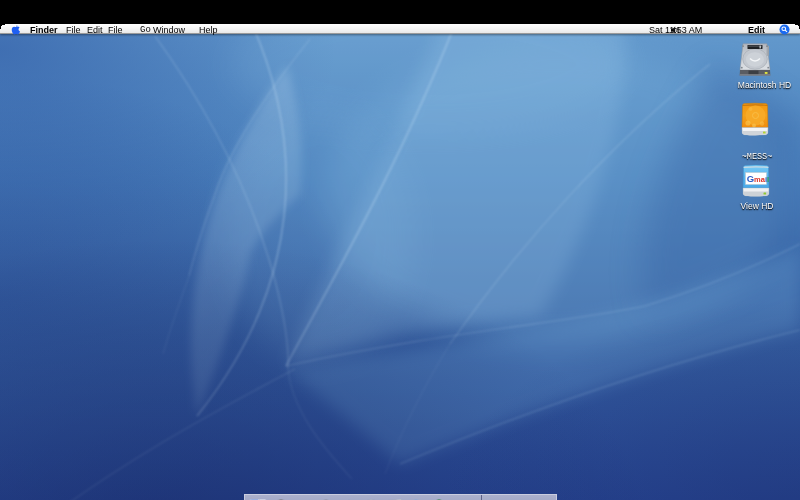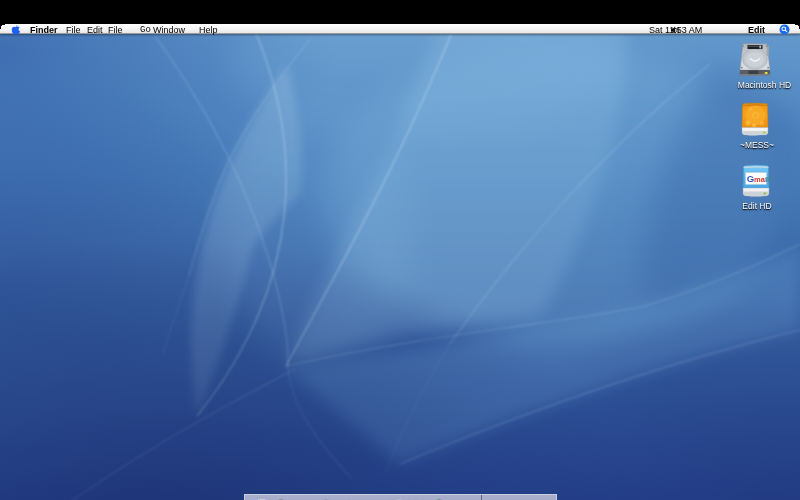--- a/index.html
+++ b/index.html
@@ -166,39 +166,39 @@
 <circle cx="16.5" cy="13.5" r="10" fill="#f8ad2c" opacity="0.75"></circle>
 <circle cx="16.5" cy="13.5" r="3" fill="none" stroke="#f9bd45" stroke-width="1"></circle>
 <circle cx="9" cy="21" r="2.6" fill="#f9c04a" opacity="0.7"></circle>
 <circle cx="15" cy="23.5" r="1.9" fill="#f9c04a" opacity="0.7"></circle>
 <circle cx="23" cy="21.5" r="2.2" fill="#f9c04a" opacity="0.55"></circle>
 <circle cx="11.5" cy="7" r="2" fill="#f9c04a" opacity="0.5"></circle>
 <path d="M3,25.5 L29,25.5 L28.8,30.5 Q28.8,32.5 26.5,32.7 Q16,33.7 5.5,32.7 Q3.2,32.5 3.2,30.5 Z" fill="#f2f3f5" stroke="#b0b6bc" stroke-width="0.4"></path>
 <path d="M3.1,29 L28.9,29 L28.8,30.5 Q28.8,32.5 26.5,32.7 Q16,33.7 5.5,32.7 Q3.2,32.5 3.2,30.5 Z" fill="#d0d4d9"></path>
 <rect x="24" y="29.6" width="2.6" height="2" rx="0.5" fill="#b3d433"></rect>
 </svg>
-<span class="dlabel" style="left:757px;top:116px;">~MESS~</span>
+<span class="dlabel" style="left:757px;top:128px;font-family:Liberation Mono, monospace;">~MESS~</span>
 
 <svg style="position:absolute;left:740px;top:140px;" width="32" height="34" viewBox="0 0 32 34">
 <defs>
 <linearGradient id="gmb" x1="0" y1="0" x2="0" y2="1">
 <stop offset="0" stop-color="#7ecdf6"></stop>
           <stop offset="0.5" stop-color="#56b4ee"></stop>
           <stop offset="1" stop-color="#4aa8e8"></stop>
 </linearGradient>
 </defs>
 <path d="M3.5,3.5 Q3.5,1.6 5.5,1.5 Q16,0.7 26.5,1.5 Q28.5,1.6 28.5,3.5 L29,24 L3,24 Z" fill="url(#gmb)" stroke="#3d90cc" stroke-width="0.5"></path>
 <path d="M3.6,2.8 Q16,1.5 28.4,2.8 L28.5,4 Q16,2.8 3.6,4 Z" fill="#d5dade" opacity="0.9"></path>
 <rect x="5.5" y="8.5" width="21" height="12" fill="#ffffff" stroke="#b8c4cc" stroke-width="0.5"></rect>
 <text x="6.7" y="18" font-size="9.5" font-family="Liberation Sans, sans-serif" font-weight="bold"><tspan fill="#2a5bc8">G</tspan><tspan fill="#d93025" font-size="7.5">ma</tspan><tspan fill="#2a5bc8" font-size="7.5">i</tspan><tspan fill="#2f9e44" font-size="7.5">l</tspan></text>
 <path d="M3,24 L29,24 L28.8,29.5 Q28.8,31.5 26.5,31.7 Q16,32.7 5.5,31.7 Q3.2,31.5 3.2,29.5 Z" fill="#f0f1f3" stroke="#aab2ba" stroke-width="0.4"></path>
 <path d="M3.1,27.5 L28.9,27.5 L28.8,29.5 Q28.8,31.5 26.5,31.7 Q16,32.7 5.5,31.7 Q3.2,31.5 3.2,29.5 Z" fill="#cdd2d7"></path>
 <rect x="23.5" y="28.5" width="2.6" height="2" rx="0.5" fill="#8fc832"></rect>
 </svg>
-<span class="dlabel" style="left:757px;top:177px;">Edit HD</span>
+<span class="dlabel" style="left:757px;top:177px;">View HD</span>
 
 <div id="dock"></div>
 <div id="dsep"></div>
 
 <svg class="dk" style="left:247.5px;" viewBox="0 0 21 21">
 <defs>
         <linearGradient id="fnd" x1="0" y1="0" x2="0" y2="1">
           <stop offset="0" stop-color="#eef2fa"></stop>
           <stop offset="1" stop-color="#b4c1e0"></stop>
         </linearGradient>

